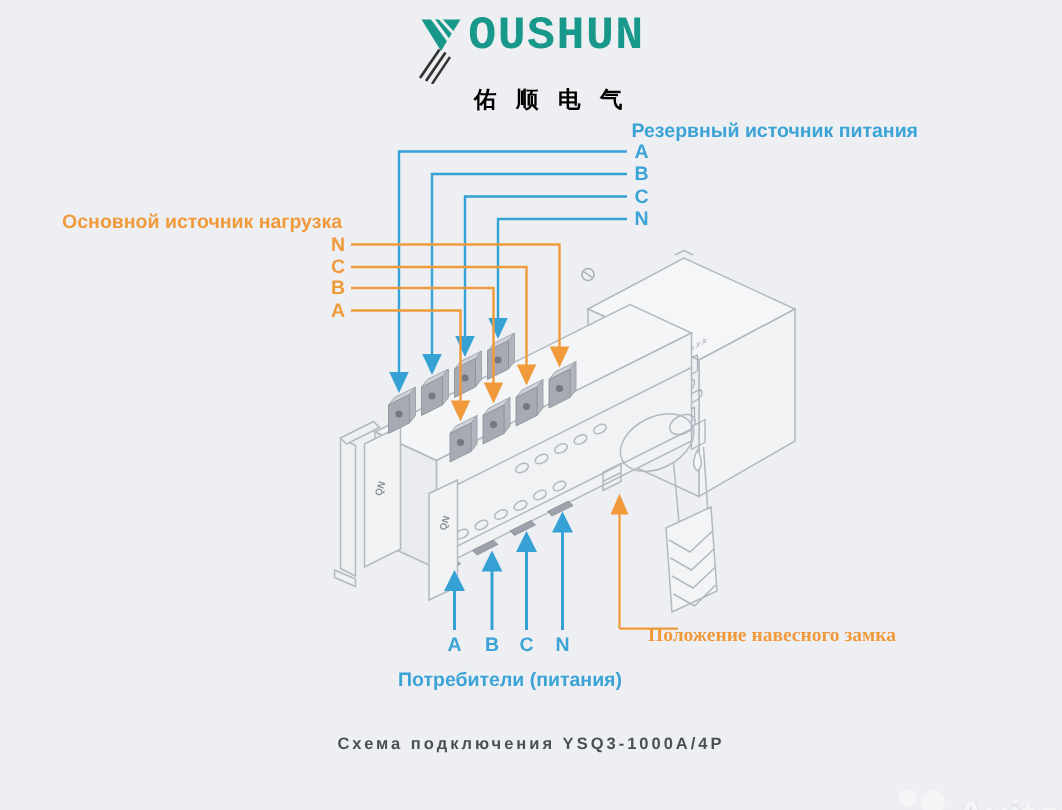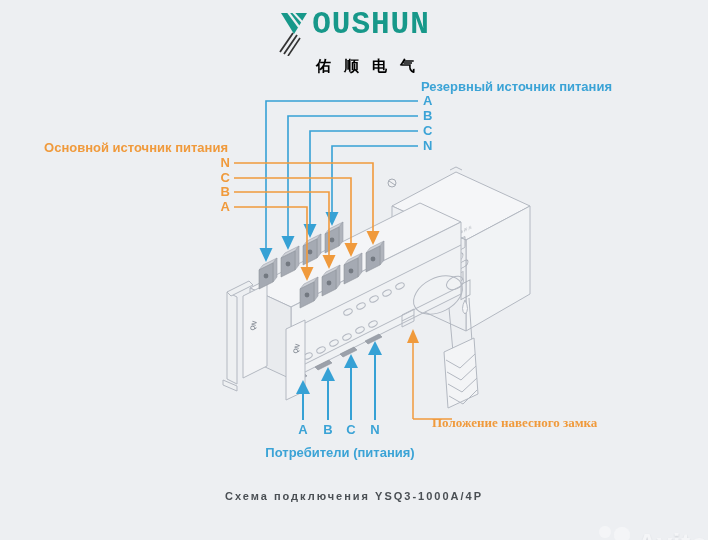--- a/index.html
+++ b/index.html
@@ -204,21 +204,21 @@
       <path d="M413,329 L407,343 L419,343 Z" fill="#f09a3c" stroke="none"></path>
     </g>
   </svg>
 
   <div class="lbl blue" style="left:421px;top:80px;">Резервный источник питания</div>
   <div class="lbl blue" style="left:423px;top:94px;">A</div>
   <div class="lbl blue" style="left:423px;top:109px;">B</div>
   <div class="lbl blue" style="left:423px;top:124px;">C</div>
   <div class="lbl blue" style="left:423px;top:139px;">N</div>
 
-  <div class="lbl orange" style="left:40px;top:141px;width:188px;text-align:right;">Основной источник питания</div>
+  <div class="lbl orange" style="left:40px;top:141px;width:188px;text-align:right;">Основной источник нагрузка</div>
   <div class="lbl orange main-lbl" style="left:180px;top:156px;">N</div>
   <div class="lbl orange main-lbl" style="left:180px;top:171px;">C</div>
   <div class="lbl orange main-lbl" style="left:180px;top:185px;">B</div>
   <div class="lbl orange main-lbl" style="left:180px;top:200px;">A</div>
 
   <div class="lbl blue load-lbl" style="left:291px;top:423px;">A</div>
   <div class="lbl blue load-lbl" style="left:316px;top:423px;">B</div>
   <div class="lbl blue load-lbl" style="left:339px;top:423px;">C</div>
   <div class="lbl blue load-lbl" style="left:363px;top:423px;">N</div>
   <div class="lbl blue load-title" style="left:240px;top:446px;">Потребители (питания)</div>

